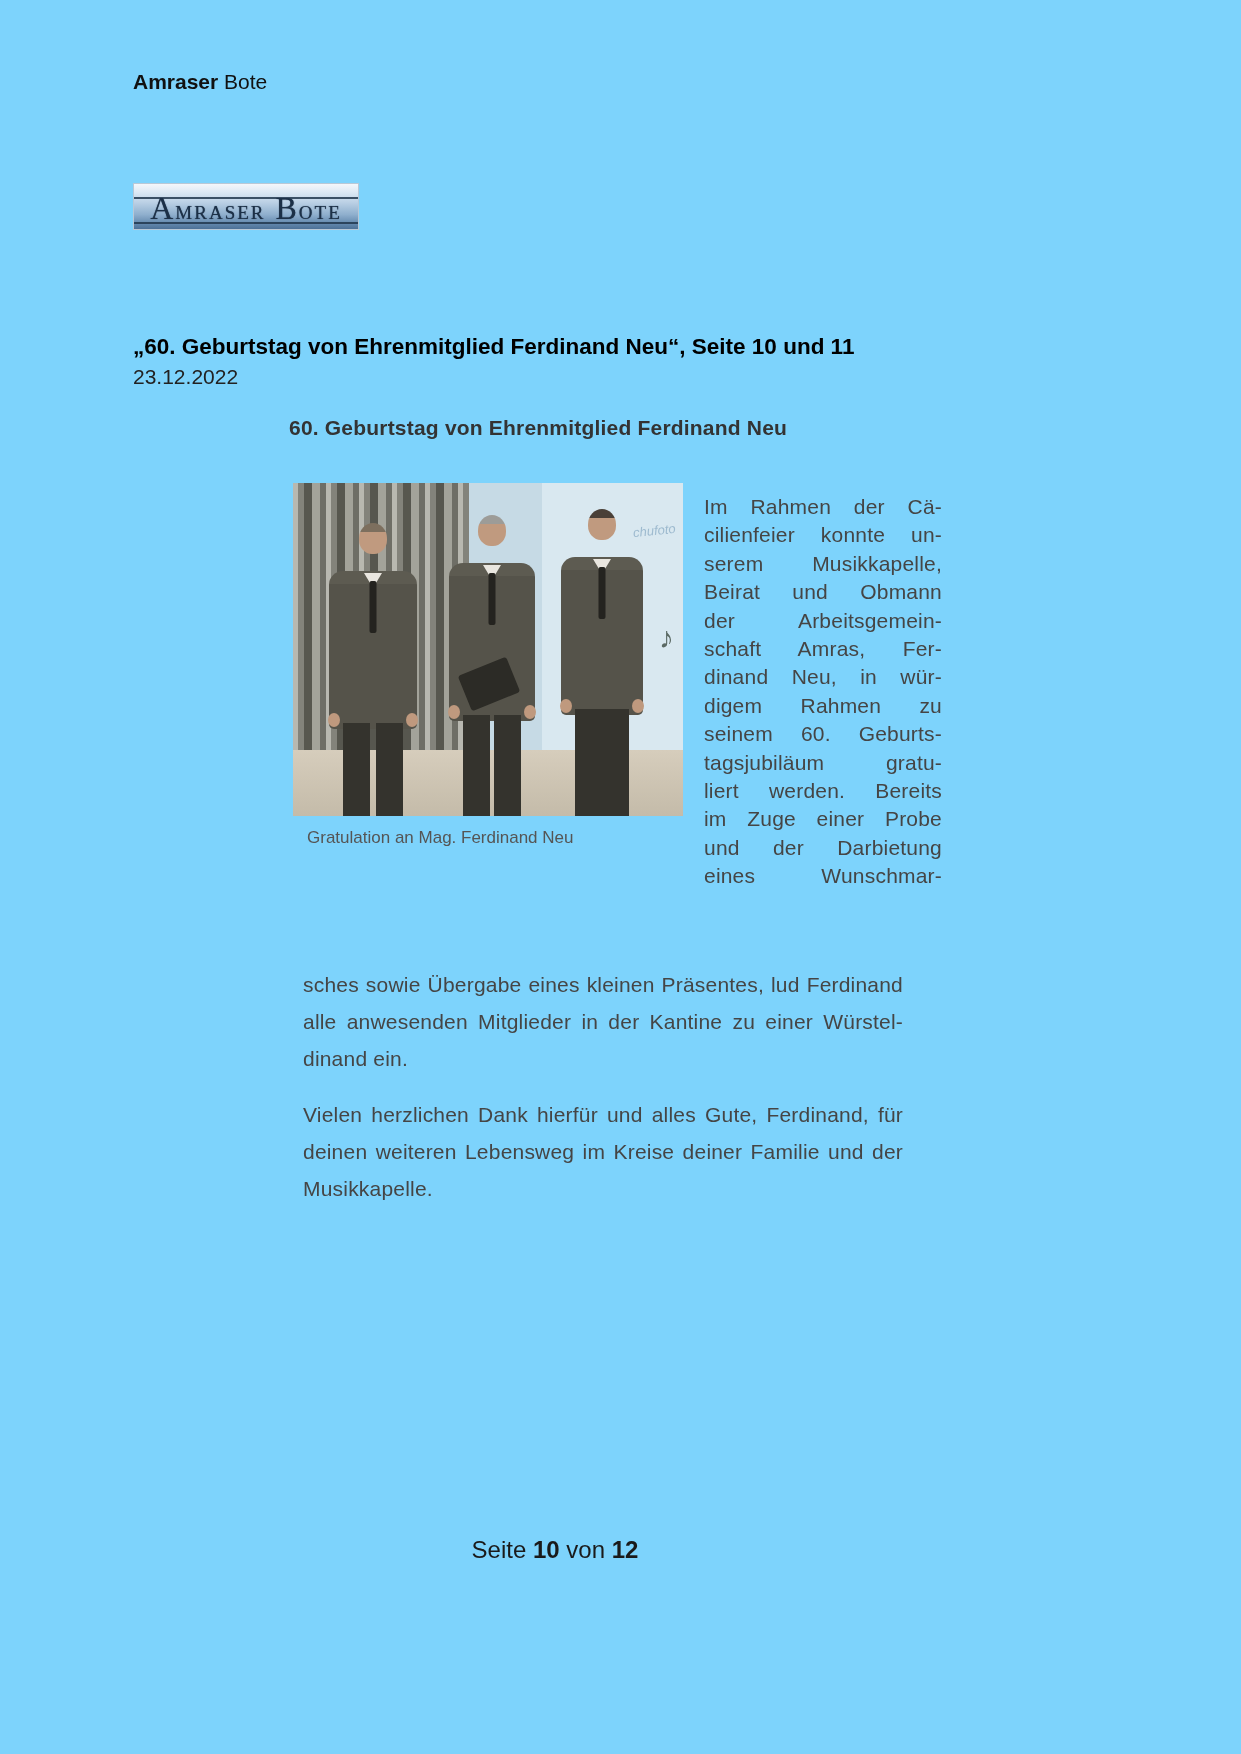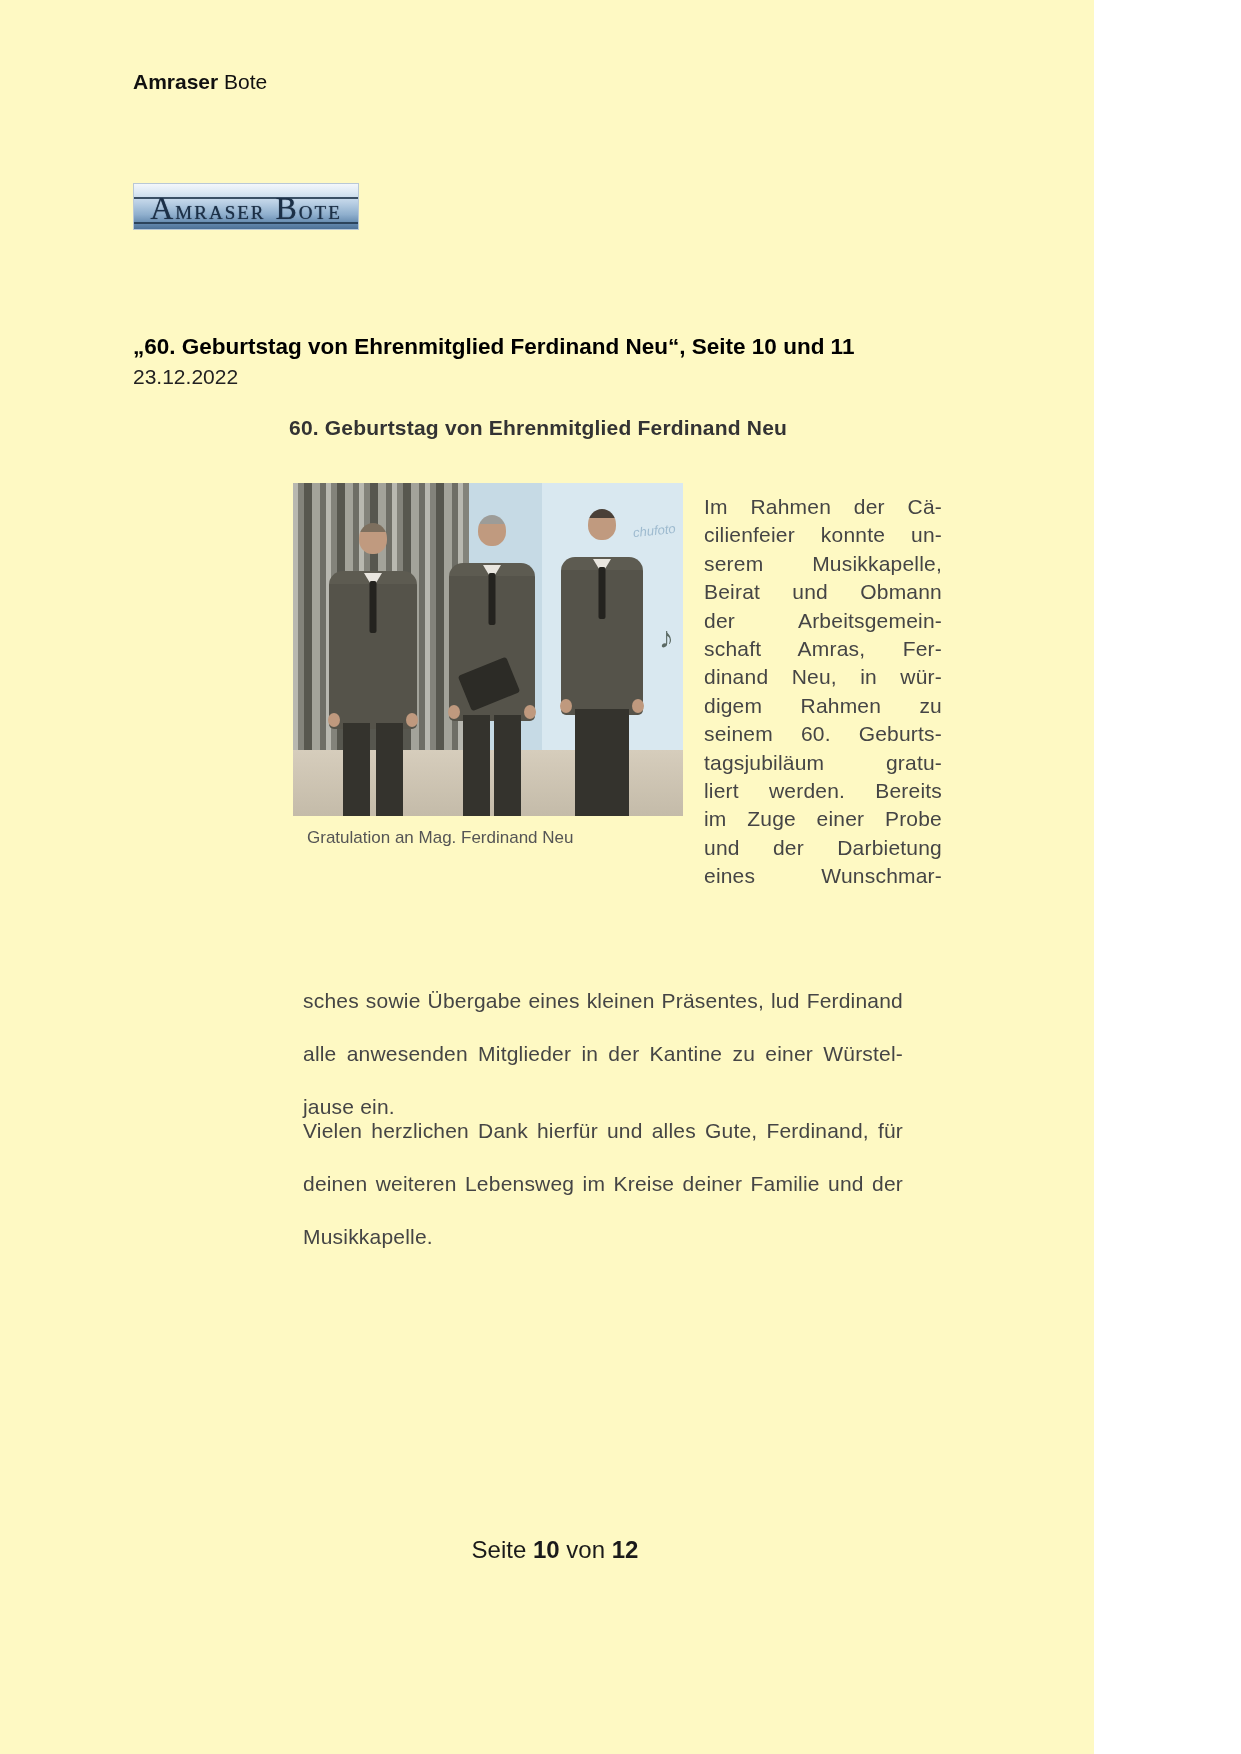--- a/index.html
+++ b/index.html
@@ -1,17 +1,17 @@
 <!DOCTYPE html>
 <html><head>
 <meta charset="utf-8">
 <style>
   html,body{margin:0;padding:0;background:#ffffff;}
   .page{
-    position:relative;width:1094px;height:1754px;background:#fef9c3;
+    position:relative;width:1241px;height:1754px;background:#7dd3fc;
     font-family:"Liberation Sans",sans-serif;color:#1a1a1a;overflow:hidden;
   }
   
   .doc-header{position:absolute;left:133px;top:70px;font-size:21px;color:#111;}
   .doc-header .b{font-weight:700;}
   
   .logo{
     position:absolute;left:133px;top:183px;width:226px;height:47px;
     background:linear-gradient(180deg,#f3f7fb 0%,#dde9f4 18%,#b9cfe4 42%,#8fafcd 68%,#6388ad 88%,#4d7096 100%);
     display:flex;align-items:flex-end;justify-content:center;gap:10px;
@@ -63,21 +63,21 @@
   .leg{position:absolute;top:200px;bottom:0;width:27px;background:#34332d;}
   .leg.l{left:14px;} .leg.r{right:14px;}
   .hand{position:absolute;top:190px;width:12px;height:14px;border-radius:50%;background:#bf997e;}
   .hand.l{left:-1px;} .hand.r{right:-1px;}
   .folder{position:absolute;left:14px;top:150px;width:52px;height:38px;background:#2c2b26;transform:rotate(-22deg);border-radius:3px;}
   
   .caption{position:absolute;left:307px;top:828px;font-size:17px;color:#555;white-space:nowrap;}
   .col{position:absolute;left:704px;top:479px;width:238px;font-size:21px;letter-spacing:.2px;margin-top:14px;}
   .col .tline{line-height:28.4px;text-align:justify;text-align-last:justify;white-space:nowrap;}
   .para{position:absolute;left:303px;width:600px;font-size:21px;letter-spacing:.2px;}
-  .para .tline{line-height:37px;text-align:justify;text-align-last:justify;margin-top:16px;}
+  .para .tline{line-height:37px;text-align:justify;text-align-last:justify;}
   .para .tline:last-child{text-align-last:left;}
   .para1{top:966px;}
   .para2{top:1096px;}
   
   .footer{position:absolute;left:420px;top:1536px;width:270px;text-align:center;font-size:24px;color:#1a1a1a;}
   .footer b{font-weight:700;}
 </style>
 </head>
 <body>
 
@@ -159,21 +159,21 @@
         <div class="tline">tagsjubiläum gratu-</div>
         <div class="tline">liert werden. Bereits</div>
         <div class="tline">im Zuge einer Probe</div>
         <div class="tline">und der Darbietung</div>
         <div class="tline">eines Wunschmar-</div>
       </div>
 
     <div class="para para1">
         <div class="tline">sches sowie Übergabe eines kleinen Präsentes, lud Ferdinand</div>
         <div class="tline">alle anwesenden Mitglieder in der Kantine zu einer Würstel-</div>
-        <div class="tline">jause ein.</div>
+        <div class="tline">dinand ein.</div>
       </div>
 
     <div class="para para2">
         <div class="tline">Vielen herzlichen Dank hierfür und alles Gute, Ferdinand, für</div>
         <div class="tline">deinen weiteren Lebensweg im Kreise deiner Familie und der</div>
         <div class="tline">Musikkapelle.</div>
       </div>
 
   </div>
 

